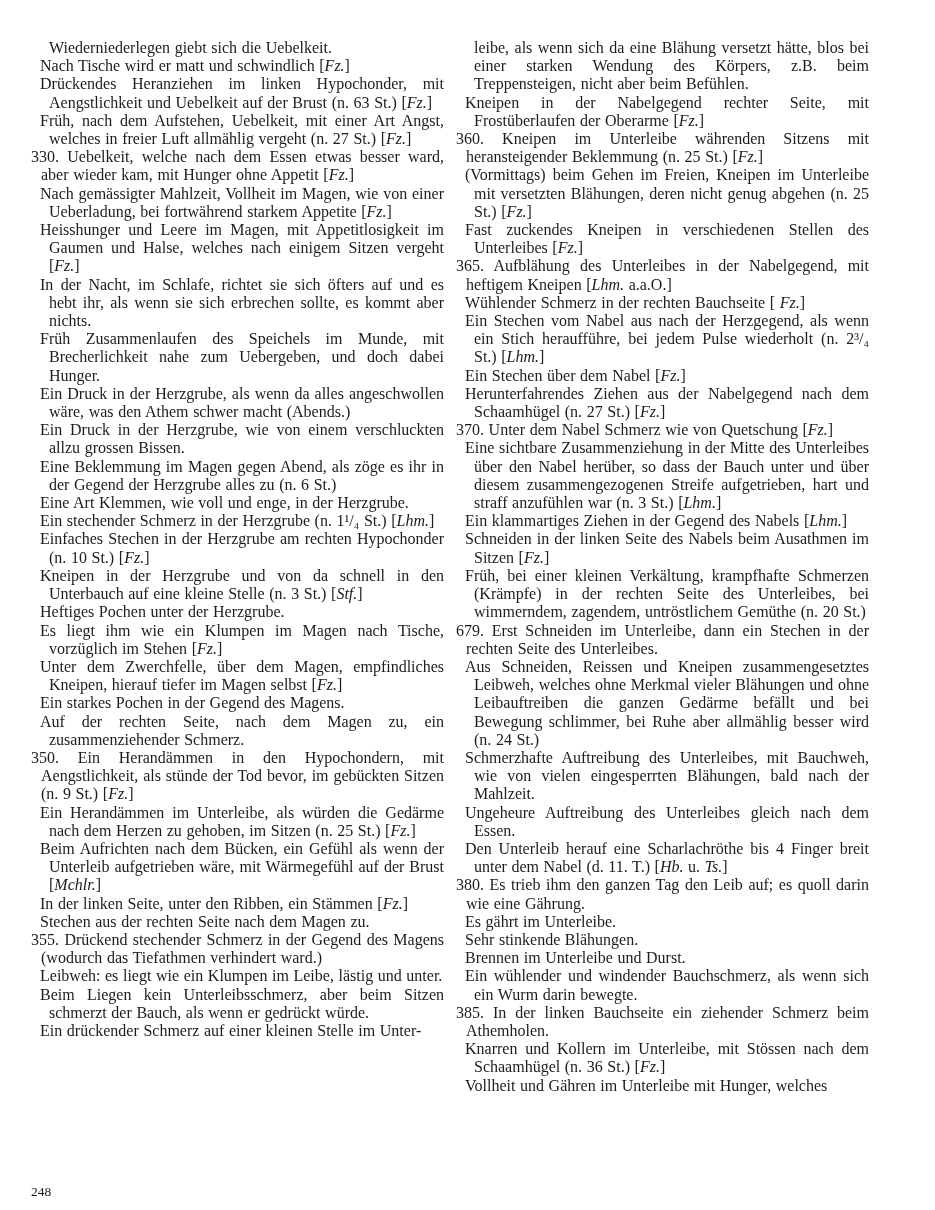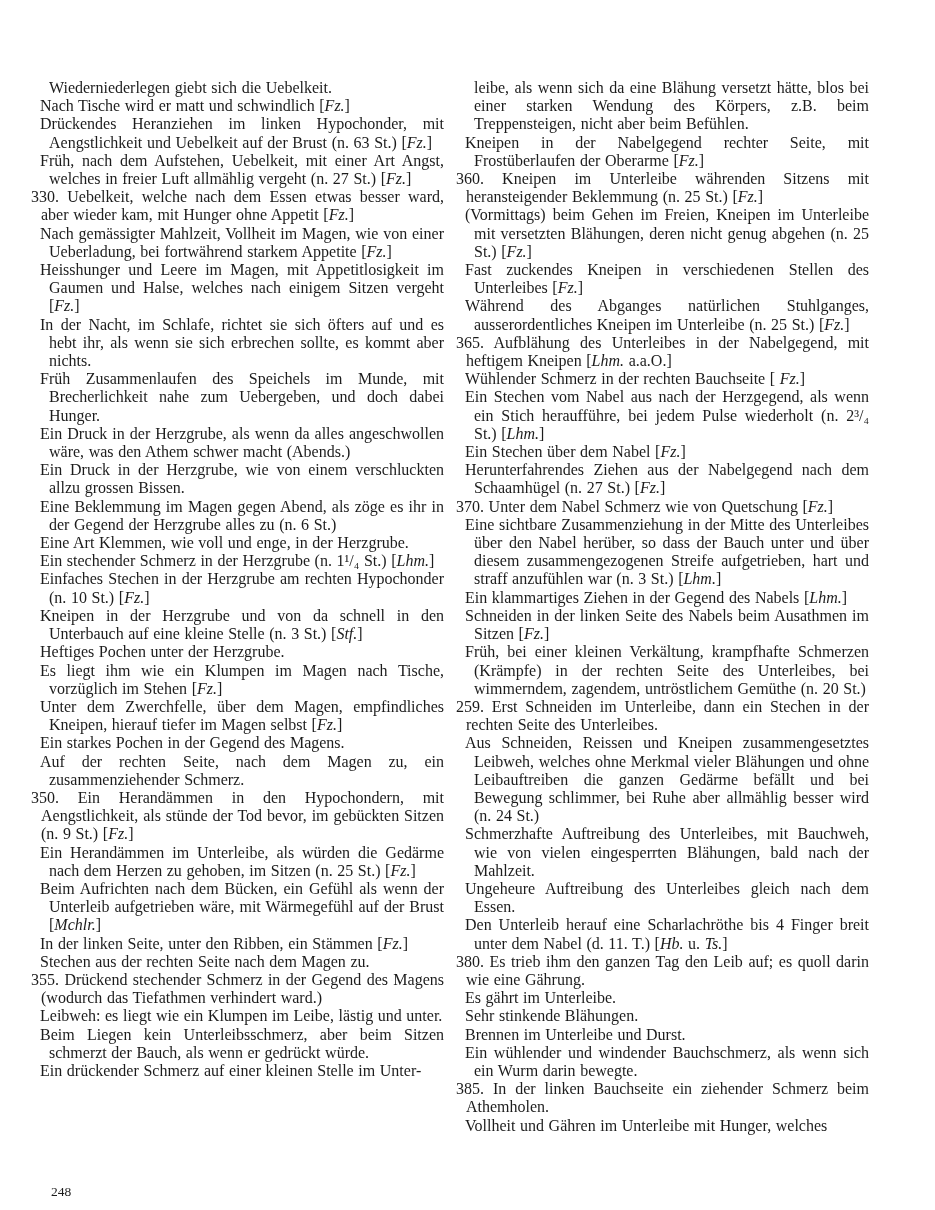--- a/index.html
+++ b/index.html
@@ -12,21 +12,20 @@
     font-family: "Liberation Serif", "DejaVu Serif", serif;
     overflow: hidden;
   }
   .columns {
     position: absolute;
     left: 31px;
     top: 39px;
     width: 838px;
     display: flex;
     gap: 12px;
-    margin-top: 40px;
   }
   .col { width: 413px; }
   .para {
     margin: 0;
     font-size: 16px;
     line-height: 18.2px;
     text-align: justify;
     hyphens: auto;
     -webkit-hyphens: auto;
     word-spacing: 0.6px;
@@ -38,21 +37,20 @@
   
   .p-cont  { padding-left: 18px; text-indent: 0; }
   .num { white-space: pre; }
   i { font-style: italic; }
   .pageno {
     position: absolute;
     left: 31px;
     top: 1184px;
     font-size: 13.5px;
     line-height: 16px;
-    margin-left: 20px;
   }
 </style>
 </head>
 <body>
 
 <div class="page">
   <div class="columns">
     <div class="col">
         <p class="para p-cont">Wiederniederlegen giebt sich die Uebelkeit.</p>
         <p class="para p-plain">Nach Tische wird er matt und schwindlich [<i>Fz.</i>]</p>
@@ -84,39 +82,39 @@
         <p class="para p-plain">Leibweh: es liegt wie ein Klumpen im Leibe, lästig und unter.</p>
         <p class="para p-plain">Beim Liegen kein Unterleibsschmerz, aber beim Sitzen schmerzt der Bauch, als wenn er gedrückt würde.</p>
         <p class="para p-plain">Ein drückender Schmerz auf einer kleinen Stelle im Unter-</p>
       </div>
     <div class="col">
         <p class="para p-cont">leibe, als wenn sich da eine Blähung versetzt hätte, blos bei einer starken Wendung des Körpers, z.B. beim Treppensteigen, nicht aber beim Befühlen.</p>
         <p class="para p-plain">Kneipen in der Nabelgegend rechter Seite, mit Frostüberlaufen der Oberarme [<i>Fz.</i>]</p>
         <p class="para p-num"><span class="num">360. </span>Kneipen im Unterleibe währenden Sitzens mit heransteigender Beklemmung (n. 25 St.) [<i>Fz.</i>]</p>
         <p class="para p-plain">(Vormittags) beim Gehen im Freien, Kneipen im Unterleibe mit versetzten Blähungen, deren nicht genug abgehen (n. 25 St.) [<i>Fz.</i>]</p>
         <p class="para p-plain">Fast zuckendes Kneipen in verschiedenen Stellen des Unterleibes [<i>Fz.</i>]</p>
-        <p class="para p-plain">Während des Abganges natürlichen Stuhlganges, ausserordentliches Kneipen im Unterleibe (n. 25 St.) [<i>Fz.</i>]</p>
         <p class="para p-num"><span class="num">365. </span>Aufblähung des Unterleibes in der Nabelgegend, mit heftigem Kneipen [<i>Lhm.</i> a.a.O.]</p>
         <p class="para p-plain">Wühlender Schmerz in der rechten Bauchseite [ <i>Fz.</i>]</p>
         <p class="para p-plain">Ein Stechen vom Nabel aus nach der Herzgegend, als wenn ein Stich heraufführe, bei jedem Pulse wiederholt (n. 2³/₄ St.) [<i>Lhm.</i>]</p>
         <p class="para p-plain">Ein Stechen über dem Nabel [<i>Fz.</i>]</p>
         <p class="para p-plain">Herunterfahrendes Ziehen aus der Nabelgegend nach dem Schaamhügel (n. 27 St.) [<i>Fz.</i>]</p>
         <p class="para p-num"><span class="num">370. </span>Unter dem Nabel Schmerz wie von Quetschung [<i>Fz.</i>]</p>
         <p class="para p-plain">Eine sichtbare Zusammenziehung in der Mitte des Unterleibes über den Nabel herüber, so dass der Bauch unter und über diesem zusammengezogenen Streife aufgetrieben, hart und straff anzufühlen war (n. 3 St.) [<i>Lhm.</i>]</p>
         <p class="para p-plain">Ein klammartiges Ziehen in der Gegend des Nabels [<i>Lhm.</i>]</p>
         <p class="para p-plain">Schneiden in der linken Seite des Nabels beim Ausathmen im Sitzen [<i>Fz.</i>]</p>
         <p class="para p-plain">Früh, bei einer kleinen Verkältung, krampfhafte Schmerzen (Krämpfe) in der rechten Seite des Unterleibes, bei wimmerndem, zagendem, untröstlichem Gemüthe (n. 20 St.)</p>
-        <p class="para p-num"><span class="num">259. </span>Erst Schneiden im Unterleibe, dann ein Stechen in der rechten Seite des Unterleibes.</p>
+        <p class="para p-num"><span class="num">679. </span>Erst Schneiden im Unterleibe, dann ein Stechen in der rechten Seite des Unterleibes.</p>
         <p class="para p-plain">Aus Schneiden, Reissen und Kneipen zusammengesetztes Leibweh, welches ohne Merkmal vieler Blähungen und ohne Leibauftreiben die ganzen Gedärme befällt und bei Bewegung schlimmer, bei Ruhe aber allmählig besser wird (n. 24 St.)</p>
         <p class="para p-plain">Schmerzhafte Auftreibung des Unterleibes, mit Bauchweh, wie von vielen eingesperrten Blähungen, bald nach der Mahlzeit.</p>
         <p class="para p-plain">Ungeheure Auftreibung des Unterleibes gleich nach dem Essen.</p>
         <p class="para p-plain">Den Unterleib herauf eine Scharlachröthe bis 4 Finger breit unter dem Nabel (d. 11. T.) [<i>Hb.</i> u. <i>Ts.</i>]</p>
         <p class="para p-num"><span class="num">380. </span>Es trieb ihm den ganzen Tag den Leib auf; es quoll darin wie eine Gährung.</p>
         <p class="para p-plain">Es gährt im Unterleibe.</p>
         <p class="para p-plain">Sehr stinkende Blähungen.</p>
         <p class="para p-plain">Brennen im Unterleibe und Durst.</p>
         <p class="para p-plain">Ein wühlender und windender Bauchschmerz, als wenn sich ein Wurm darin bewegte.</p>
         <p class="para p-num"><span class="num">385. </span>In der linken Bauchseite ein ziehender Schmerz beim Athemholen.</p>
+        <p class="para p-plain">Knarren und Kollern im Unterleibe, mit Stössen nach dem Schaamhügel (n. 36 St.) [<i>Fz.</i>]</p>
         <p class="para p-plain">Vollheit und Gähren im Unterleibe mit Hunger, welches</p>
       </div>
   </div>
   <div class="pageno">248</div>
 </div>
 
 </body></html>

